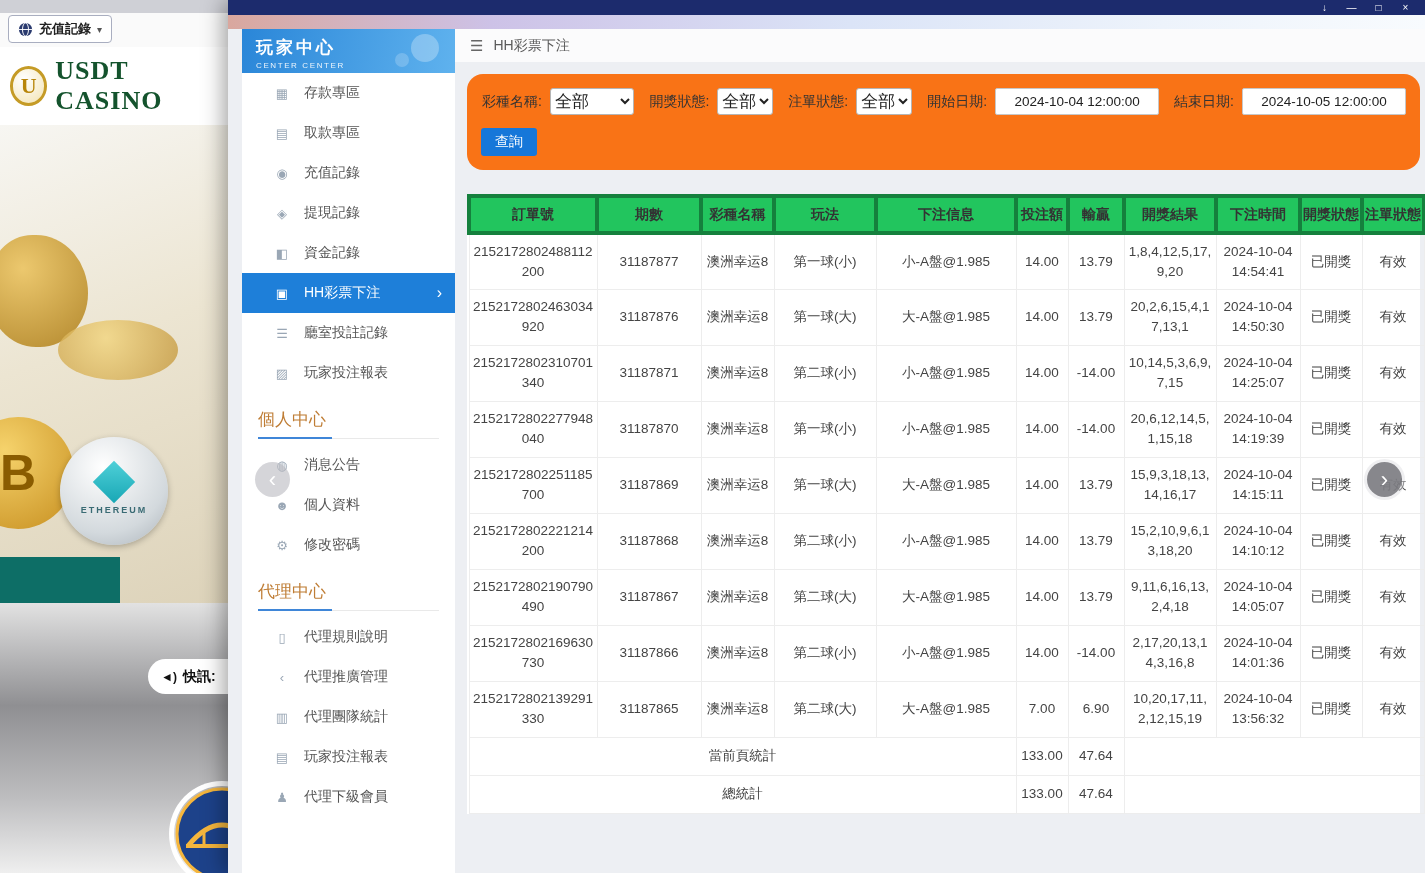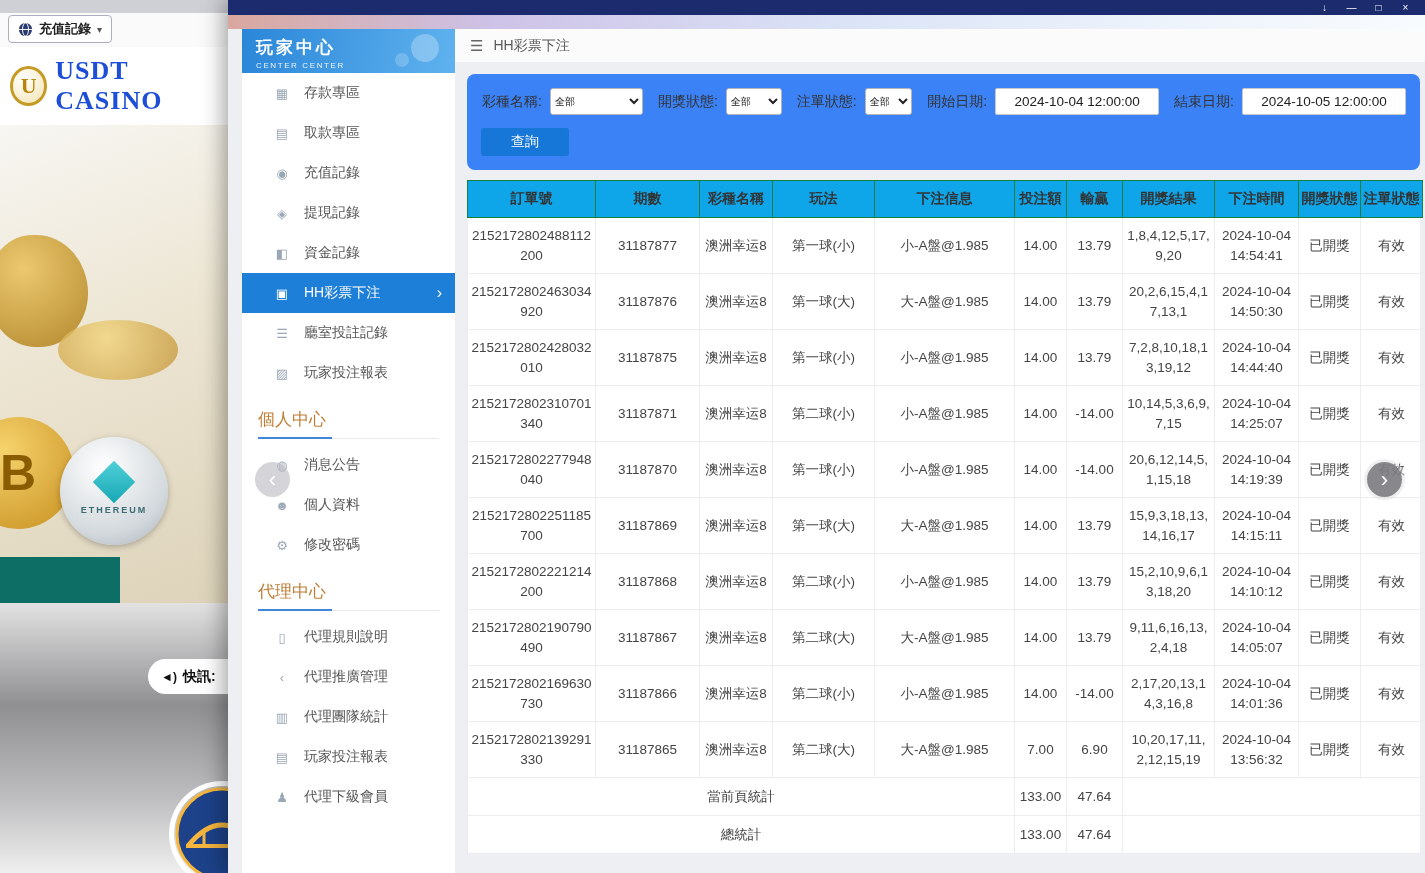--- a/index.html
+++ b/index.html
@@ -12,21 +12,21 @@
   .bg-chrome{position:absolute;left:0;top:0;width:228px;height:13px;background:#cfd0d6}
   .bg-topbar{position:absolute;left:0;top:13px;width:228px;height:34px;background:#fafafa}
   .lang-box{position:absolute;left:8px;top:15px;height:28px;padding:0 9px;display:flex;align-items:center;gap:6px;
     background:#fff;border:1px solid #a9aec0;border-radius:4px;cursor:pointer}
   .lang-box .globe{width:15px;height:15px;flex:0 0 auto}
   .lang-label{font-size:13px;color:#222;font-weight:bold}
   .lang-caret{font-size:10px;color:#555}
   .logo-band{position:absolute;left:0;top:47px;width:228px;height:78px;background:#fff;display:flex;align-items:center;gap:8px;padding-left:10px}
   .coin{width:40px;height:40px;border-radius:50%;border:3px solid #c59b26;background:radial-gradient(circle at 35% 30%,#fff,#f3e3b2);
     display:flex;align-items:center;justify-content:center;color:#b8860b;font:bold 22px "Liberation Serif",serif}
-  .logo-text{font:bold 26px "Liberation Serif",serif;color:#1d4ed8;letter-spacing:1px}
+  .logo-text{font:bold 26px "Liberation Serif",serif;color:#14532d;letter-spacing:1px}
   .photo{position:absolute;left:0;top:125px;width:228px;height:478px;overflow:hidden;
     background:linear-gradient(160deg,#f7f6f2 0%,#ece5d2 45%,#ddd3ba 100%)}
   .moneybag{position:absolute;left:-12px;top:110px;width:100px;height:112px;border-radius:46% 54% 50% 50%;
     background:radial-gradient(circle at 35% 30%,#ecc86e,#b3882d)}
   .coin-stack{position:absolute;left:58px;top:195px;width:120px;height:60px;border-radius:50%;
     background:radial-gradient(circle at 40% 30%,#f2d57e,#c2953a);opacity:.8}
   .btc{position:absolute;left:-38px;top:292px;width:112px;height:112px;border-radius:50%;
     background:radial-gradient(circle at 38% 30%,#f6d36c,#c78f20);display:flex;align-items:center;justify-content:center;
     color:#8a5c00;font-size:50px;font-weight:bold}
   .eth{position:absolute;left:60px;top:312px;width:108px;height:108px;border-radius:50%;
@@ -67,36 +67,36 @@
   .sb-item.active{background:#1e7fd9;color:#fff}
   .sb-item.active .ic{color:#fff}
   .sb-item .chev{position:absolute;right:13px;font-size:16px;color:#fff}
 
   
   .content{flex:1;display:flex;flex-direction:column;min-width:0}
   .topbar{height:33px;background:#fbfbfc;display:flex;align-items:center;gap:10px;padding-left:15px;
     font-size:14px;color:#5a5a5a}
   .menu-ic{font-size:15px;color:#666;cursor:pointer}
   .main{flex:1;padding:12px 5px 0 12px;overflow:hidden}
-  .filter-card{background:#3b82f6;border-radius:8px;padding:14px;margin-bottom:10px}
+  .filter-card{background:#f97316;border-radius:16px;padding:14px;margin-bottom:24px}
   .filter-row{display:flex;align-items:center;gap:8px}
   .f-label{font-size:14px;color:#333;margin-left:7px;white-space:nowrap}
   .f-label:first-child{margin-left:1px}
-  select{height:27px;border:1px solid #b5b5b5;border-radius:3px;background:#fff;font-size:10px;color:#222}
+  select{height:27px;border:1px solid #b5b5b5;border-radius:3px;background:#fff;font-size:17px;color:#222}
   .sel-lottery-name{width:110px}
   .sel-draw-status{width:66px}
   .sel-order-status{width:56px}
   .f-input{height:27px;width:164px;border:1px solid #c7c7c7;border-radius:2px;font-size:13.5px;color:#222;
     text-align:center;background:#fff}
   .search-btn{margin-top:13px;display:inline-block;background:#1677d9;color:#fff;border:none;border-radius:3px;
-    font-size:14px;padding:5px 30px;cursor:pointer}
+    font-size:14px;padding:5px 14px;cursor:pointer}
 
   .table-card{background:#fff}
   table{width:100%;border-collapse:collapse;table-layout:fixed}
-  th{background:#0ea5e9;font-size:14px;color:#333;height:37px;font-weight:bold;border:1px solid #15803d;padding:0 1px;overflow:hidden}
+  th{background:#22c55e;font-size:14px;color:#333;height:37px;font-weight:bold;border:4px solid #15803d;padding:0 1px;overflow:hidden}
   td{font-size:13.5px;color:#444;height:56px;text-align:center;border:1px solid #ededed;padding:2px 3px;line-height:1.45;overflow:hidden}
   td.brk{word-break:break-all}
   tr.summary td{height:38px}
 
   
   .car{position:absolute;width:35px;height:35px;border-radius:50%;display:flex;align-items:center;justify-content:center;
     color:#fff;font-size:22px;z-index:40;cursor:pointer;line-height:1}
   .car-left{left:255px;top:462px;background:rgba(185,185,192,.6)}
   .car-right{left:1367px;top:462px;background:rgba(125,125,130,.92);box-shadow:0 0 0 3px rgba(220,220,225,.45)}
 </style>
@@ -312,33 +312,20 @@
                     <td>第一球(大)</td>
                     <td>大-A盤@1.985</td>
                     <td>14.00</td>
                     <td>13.79</td>
                     <td class="brk">20,2,6,15,4,17,13,1</td>
                     <td>2024-10-04 14:50:30</td>
                     <td>已開獎</td>
                     <td>有效</td>
                   </tr>
                   <tr>
-                    <td class="brk">2152172802428032010</td>
-                    <td>31187875</td>
-                    <td>澳洲幸运8</td>
-                    <td>第一球(小)</td>
-                    <td>小-A盤@1.985</td>
-                    <td>14.00</td>
-                    <td>13.79</td>
-                    <td class="brk">7,2,8,10,18,13,19,12</td>
-                    <td>2024-10-04 14:44:40</td>
-                    <td>已開獎</td>
-                    <td>有效</td>
-                  </tr>
-                  <tr>
                     <td class="brk">2152172802310701340</td>
                     <td>31187871</td>
                     <td>澳洲幸运8</td>
                     <td>第二球(小)</td>
                     <td>小-A盤@1.985</td>
                     <td>14.00</td>
                     <td>-14.00</td>
                     <td class="brk">10,14,5,3,6,9,7,15</td>
                     <td>2024-10-04 14:25:07</td>
                     <td>已開獎</td>

